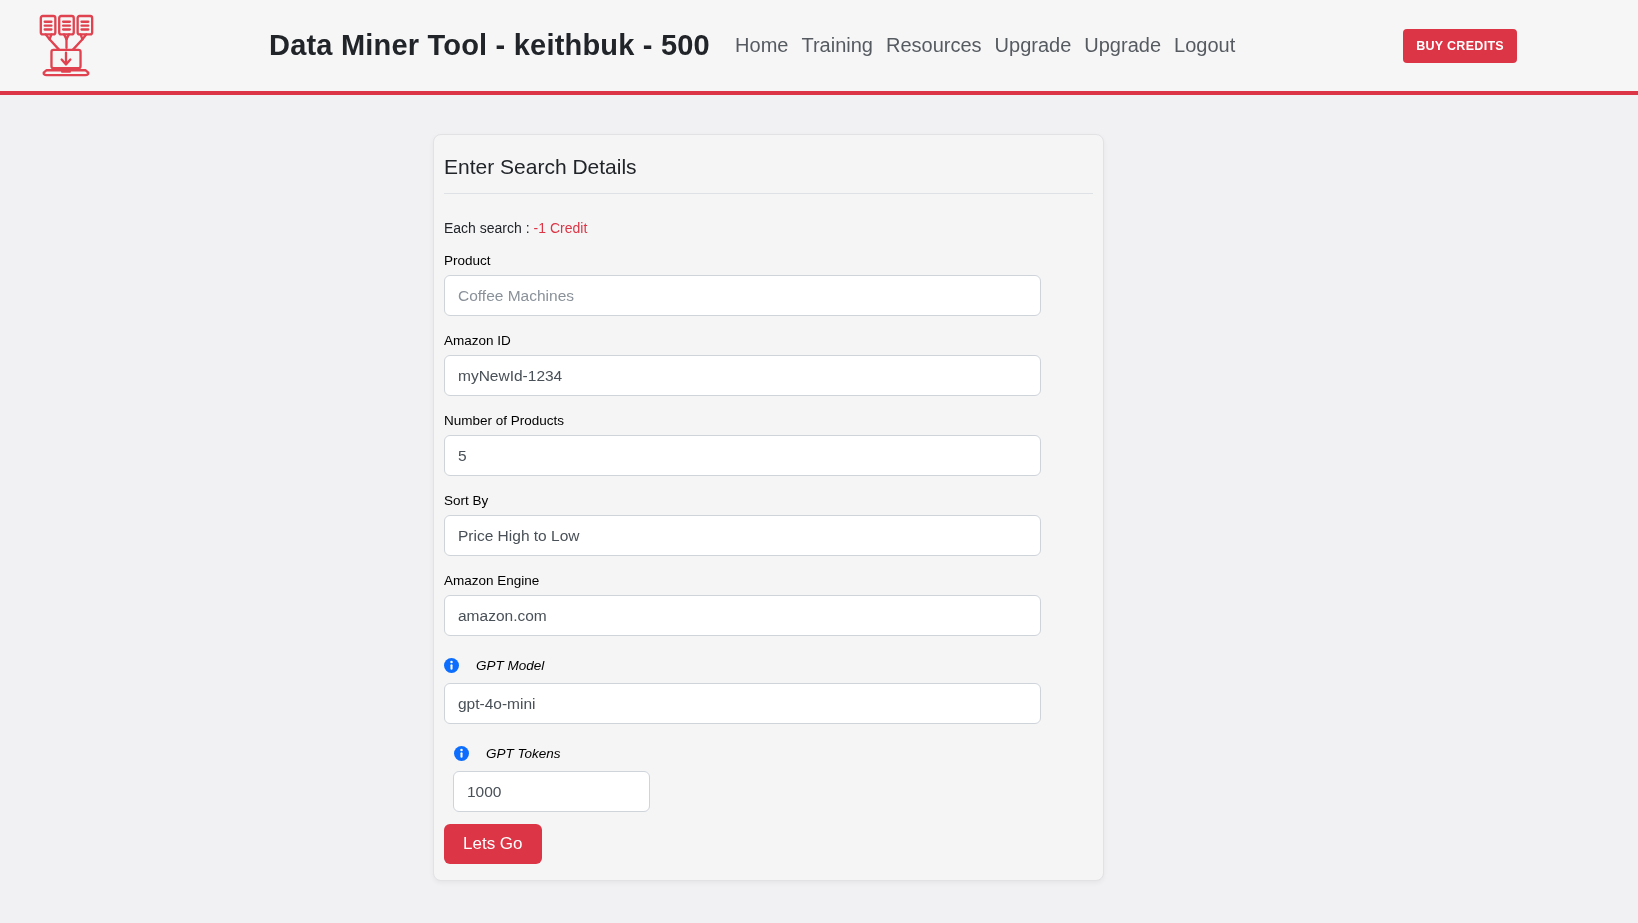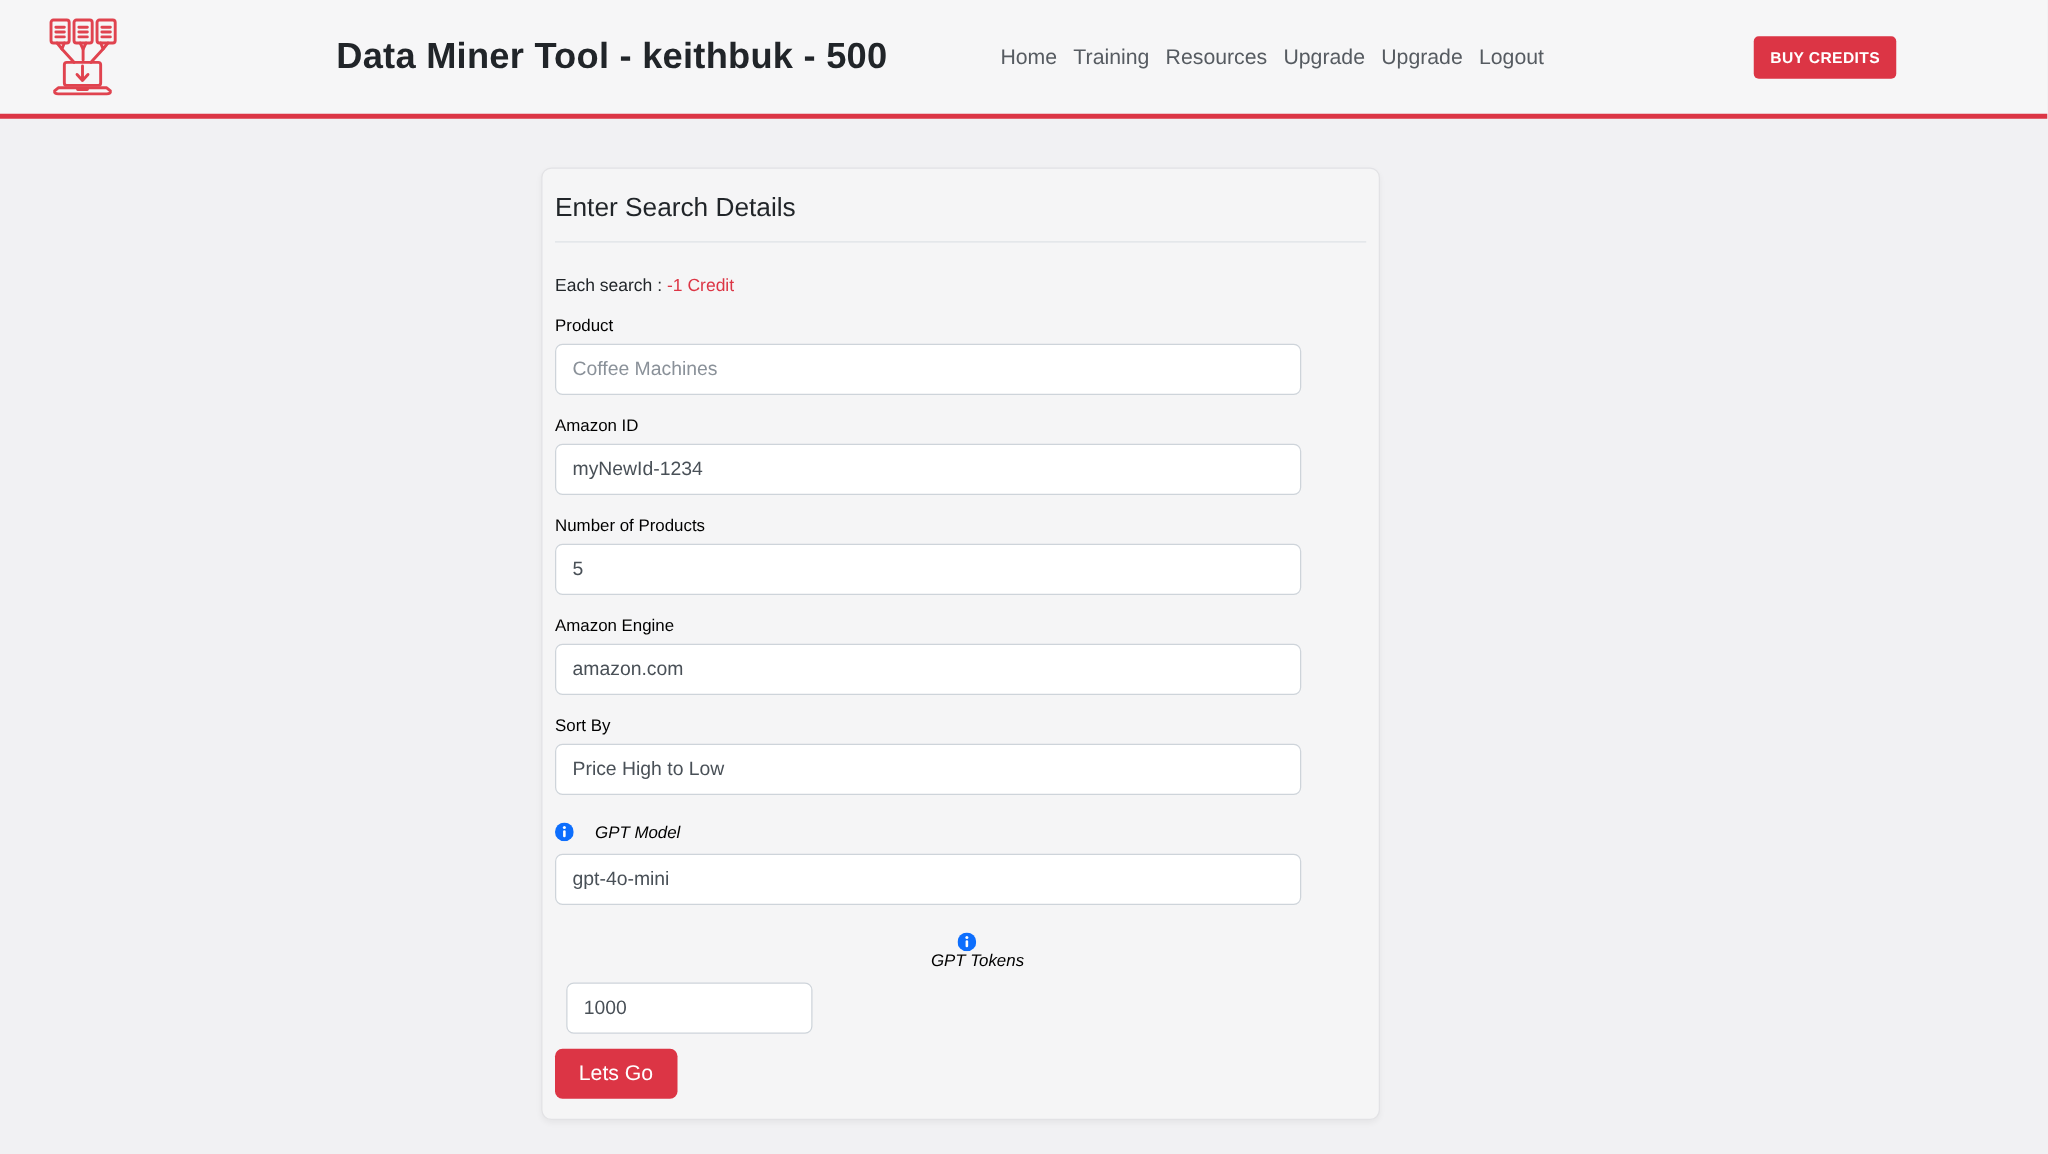--- a/index.html
+++ b/index.html
@@ -21,21 +21,21 @@
   .page-title {
     margin-left: 172px;
     font-size: 29px;
     font-weight: bold;
     color: #212529;
     letter-spacing: 0.2px;
     white-space: nowrap;
   }
   .nav { margin-left: auto; display: flex; gap: 13px; align-items: center; }
   .nav a {
-    font-size: 17px;
+    font-size: 20px;
     color: #565b61;
     text-decoration: none;
     cursor: pointer;
     white-space: nowrap;
   }
   .buy-credits {
     margin-left: 168px;
     background: #dc3545;
     color: #ffffff;
     border: none;
@@ -71,21 +71,21 @@
   .cost-value { color: #dc3545; margin-left: 4px; }
   .form-group { margin-top: 17px; }
   .form-group label {
     display: block;
     font-size: 13.5px;
     color: #000000;
     margin-bottom: 7px;
   }
   .label-row { display: flex; align-items: center; margin-bottom: 10px; font-style: italic; }
   .label-row label { margin-bottom: 0; margin-left: 17px; }
-  .label-row.indented { padding-left: 10px; flex-direction: column; }
+  .label-row.indented { padding-left: 10px; }
   .info-icon { width: 15px; height: 15px; display: inline-flex; cursor: pointer; }
   .text-input {
     width: 597px;
     height: 41px;
     background: #ffffff;
     border: 1px solid #ced4da;
     border-radius: 6px;
     padding: 0 13px;
     font-family: inherit;
     font-size: 15.5px;
@@ -168,27 +168,27 @@
       <label>Amazon ID</label>
       <input class="text-input" type="text" value="myNewId-1234" style="">
     </div>
 
     <div class="form-group">
       <label>Number of Products</label>
       <input class="text-input" type="text" value="5" style="">
     </div>
 
     <div class="form-group">
+      <label>Sort By</label>
+      <input class="text-input" type="text" value="Price High to Low" style="">
+    </div>
+
+    <div class="form-group">
       <label>Amazon Engine</label>
       <input class="text-input" type="text" value="amazon.com" style="">
-    </div>
-
-    <div class="form-group">
-      <label>Sort By</label>
-      <input class="text-input" type="text" value="Price High to Low" style="">
     </div>
 
     <div class="form-group gpt-group">
       <div class="label-row">
         <span class="info-icon">
           <svg viewBox="0 0 16 16" width="15" height="15">
             <circle cx="8" cy="8" r="8" fill="#0d6efd"></circle>
             <circle cx="8" cy="4.2" r="1.3" fill="#ffffff"></circle>
             <rect x="6.9" y="6.6" width="2.2" height="6" rx="1.1" fill="#ffffff"></rect>
           </svg>

